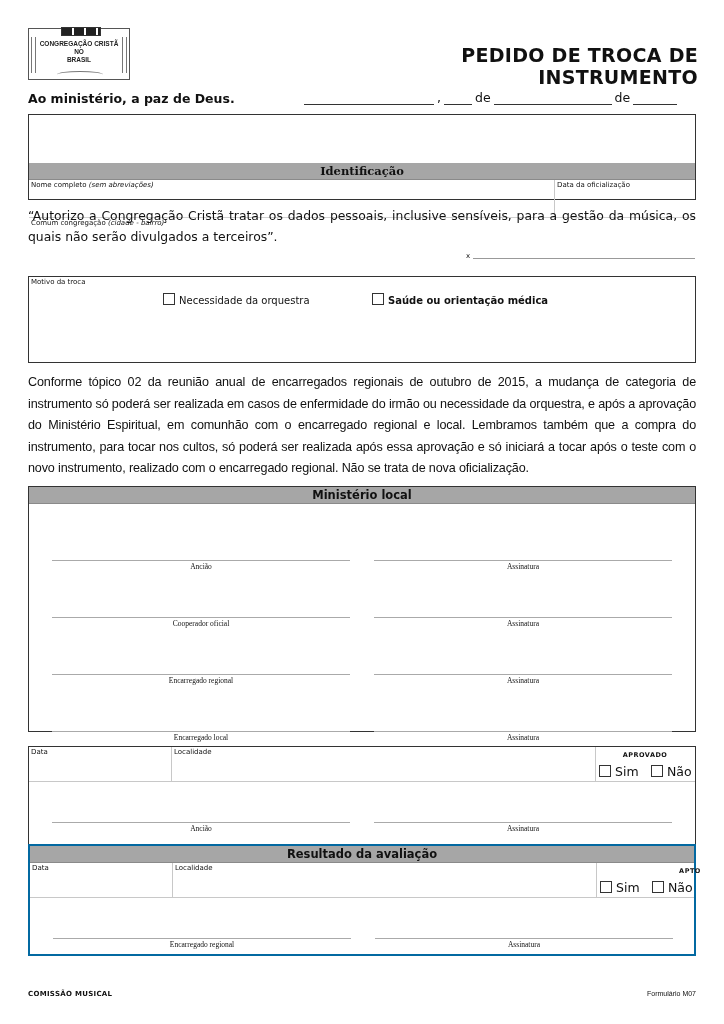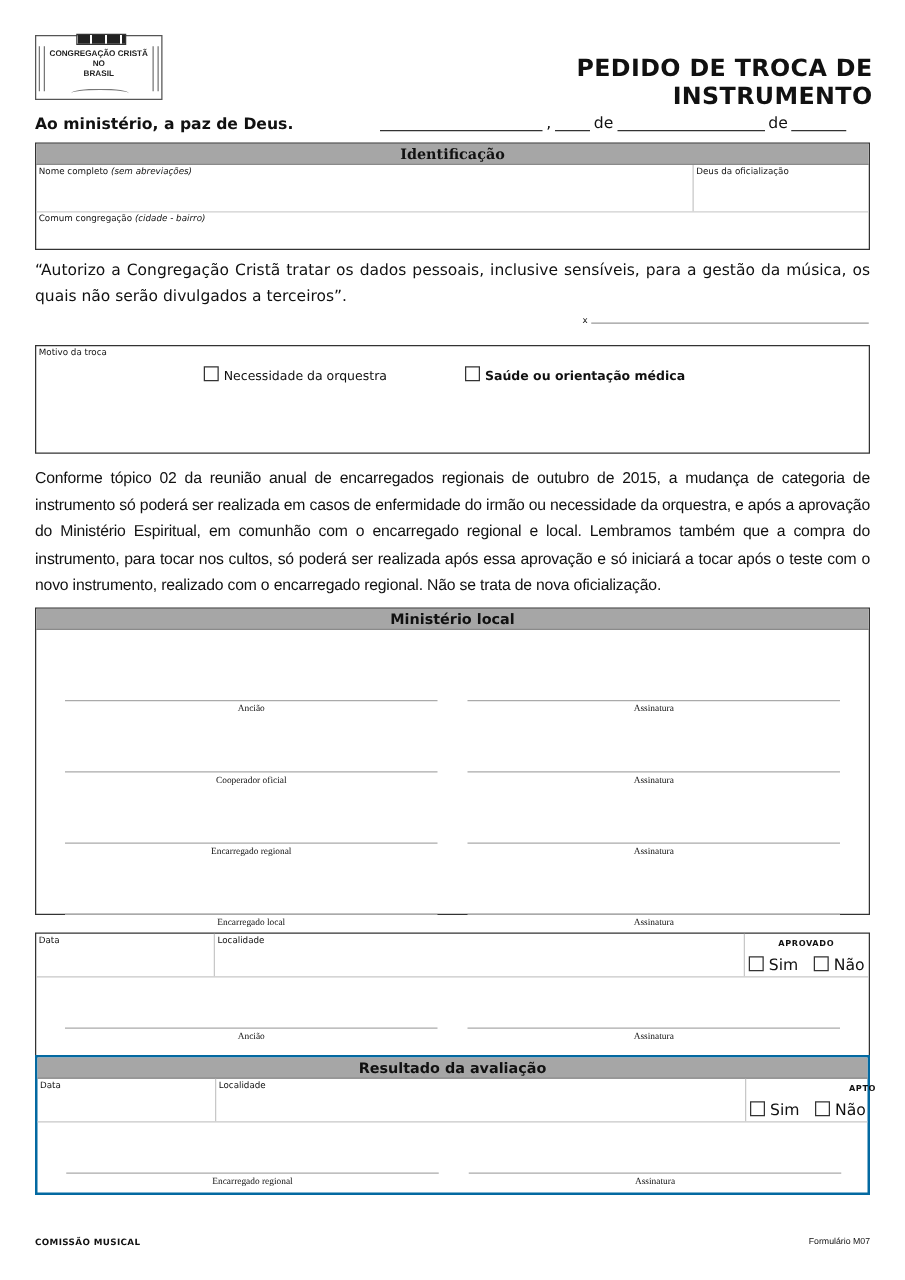--- a/index.html
+++ b/index.html
@@ -16,21 +16,21 @@
 
   .title { left: 312px; top: 44px; width: 386px; text-align: right; font-weight: bold; font-size: 19px; letter-spacing: 0.3px; }
 
   .greeting { left: 28px; top: 91px; font-weight: bold; font-size: 12.5px; }
   .dateline { left: 304px; top: 90px; width: 392px; font-size: 12.5px; display: flex; align-items: flex-end; gap: 3px; }
   .blank { display: inline-block; border-bottom: 1px solid #333; height: 12px; }
 
   
   .box { position: absolute; left: 28px; width: 668px; border: 1.5px solid #333; box-sizing: border-box; background: #fff; }
   .box-head { height: 16px; background: #a6a6a6; border-bottom: 1px solid #8a8a8a; text-align: center; font-weight: bold; font-size: 11.5px; line-height: 16px; }
-  .serif-head { font-family: "DejaVu Serif", serif; }
+  .serif-head { font-family: "DejaVu Serif", serif; margin-top: 48px; }
   .row { position: relative; border-bottom: 1px solid #d0d0d0; box-sizing: border-box; }
   .row:last-child { border-bottom: none; }
   .lbl { position: absolute; top: 1px; font-size: 7px; color: #111; white-space: nowrap; }
   .lbl i { font-style: italic; }
   .vdiv { position: absolute; top: 0; bottom: 0; width: 0; border-left: 1px solid #c8c8c8; }
 
   .consent { left: 28px; top: 205px; width: 668px; font-size: 12.4px; line-height: 21px; text-align: justify; }
   .sigx { left: 466px; top: 252px; font-size: 7px; }
   .sigx-line { left: 473px; top: 258px; width: 222px; border-bottom: 1px solid #999; }
 
@@ -75,21 +75,21 @@
   <span class="blank" style="width:118px"></span>
   <span>de</span>
   <span class="blank" style="width:44px"></span>
 </div>
 
 <div class="box" style="top:114px; height:86px;">
   <div class="box-head serif-head">Identificação</div>
   <div class="row" style="height:38px;">
     <span class="lbl" style="left:2px;"><span>Nome completo</span> <i>(sem abreviações)</i></span>
     <div class="vdiv" style="left:525px;"></div>
-    <span class="lbl" style="left:528px;"><span>Deus da oficialização</span></span>
+    <span class="lbl" style="left:528px;"><span>Data da oficialização</span></span>
   </div>
   <div class="row" style="height:33px;">
     <span class="lbl" style="left:2px;"><span>Comum congregação</span> <i>(cidade - bairro)</i></span>
   </div>
 </div>
 
 <div class="abs consent">“Autorizo a Congregação Cristã tratar os dados pessoais, inclusive sensíveis, para a gestão da música, os quais não serão divulgados a terceiros”.</div>
 <div class="abs sigx">x</div>
 <div class="abs sigx-line"></div>
 

